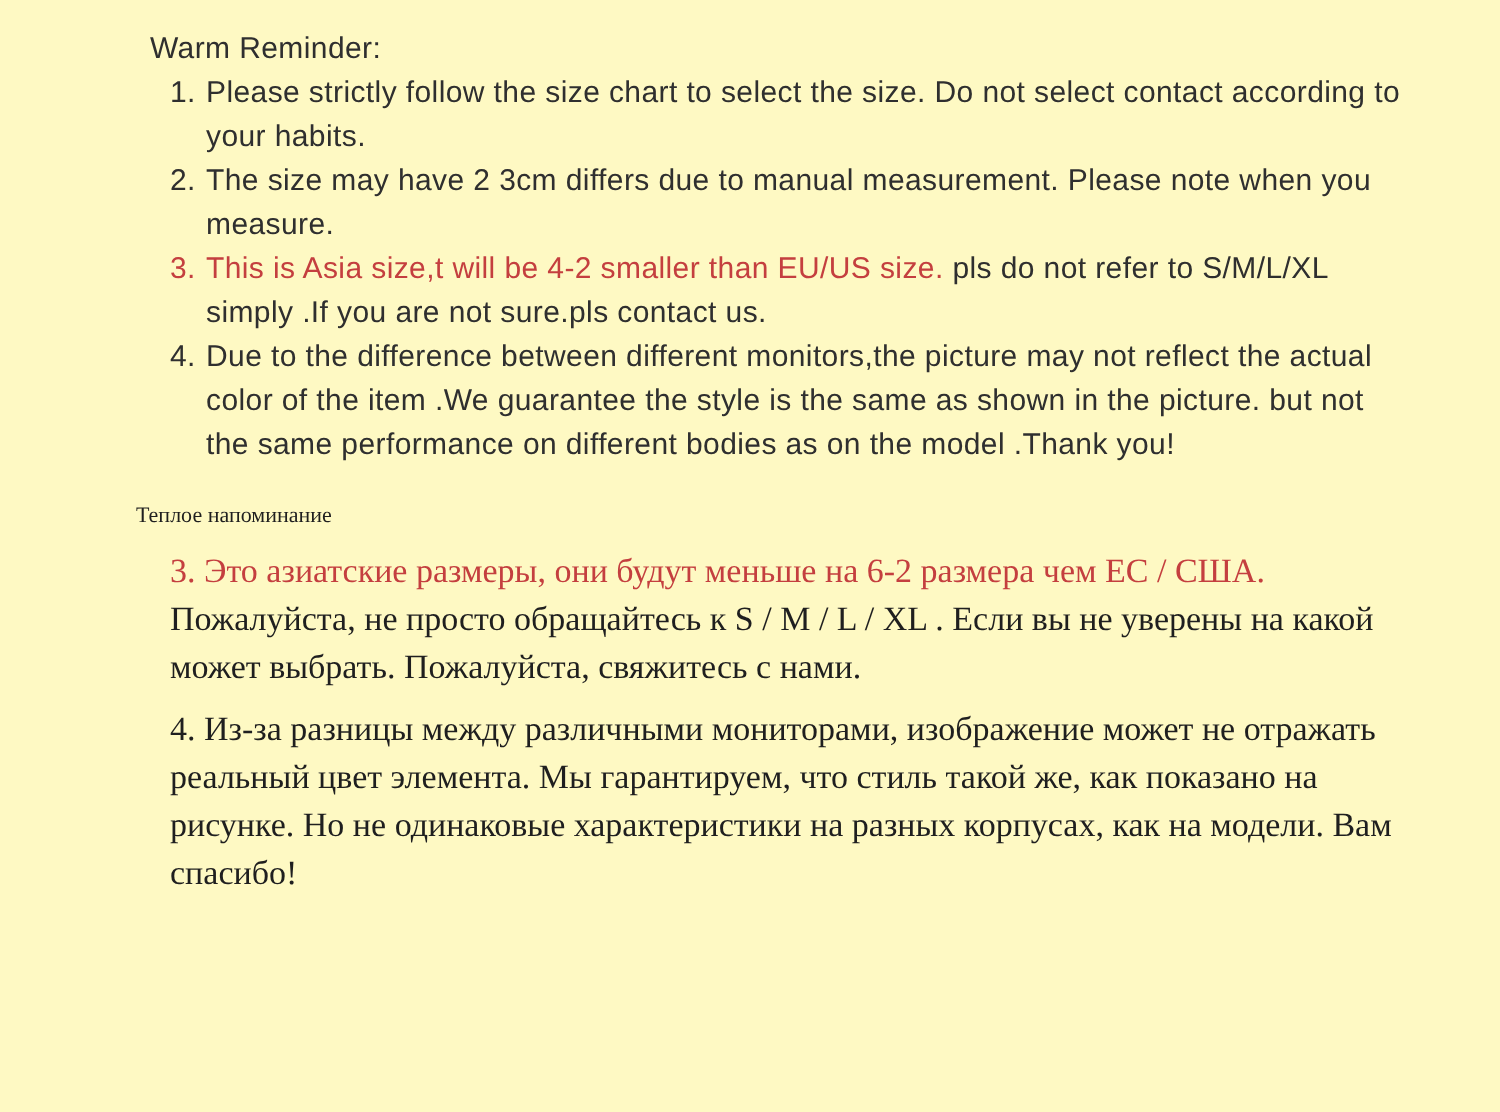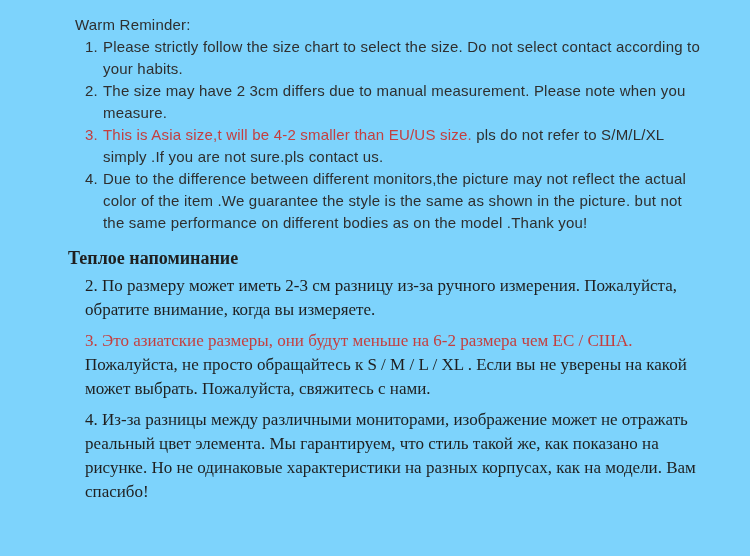--- a/index.html
+++ b/index.html
@@ -1,20 +1,20 @@
 <!DOCTYPE html>
 <html><head>
 <meta charset="utf-8">
 <style>
   html, body { margin: 0; padding: 0; background: #ffffff; }
   .page {
     position: relative;
     width: 750px;
     height: 556px;
-    background: #7dd3fc;
+    background: #fef9c3;
     overflow: hidden;
     box-sizing: border-box;
   }
 
   
   .en {
     box-sizing: border-box;
     padding: 14px 48px 0 75px;
     font-family: "Liberation Sans", sans-serif;
     font-size: 15px;
@@ -41,22 +41,22 @@
   .ru {
     box-sizing: border-box;
     padding: 12px 38px 0 68px;
     font-family: "Liberation Serif", serif;
     font-size: 17px;
     line-height: 24px;
     color: #1f1f1f;
   }
   .ru-title {
     margin: 0 0 4px 0;
-    font-size: 18px;
-    font-weight: bold;
+    font-size: 11px;
+    font-weight: normal;
   }
   .ru-item {
     margin: 0 0 7px 17px;
   }
 
   .red { color: #c43f3f; }
 </style>
 </head>
 <body>
 
@@ -86,24 +86,20 @@
     <div class="en-item">
       <span class="num">4.</span>
       <div class="txt">Due to the difference between different monitors,the picture may not reflect the actual color of the item .We guarantee the style is the same as shown in the picture. but not the same performance on different bodies as on the model .Thank you!</div>
     </div>
   </section>
 
   <section class="ru">
     <p class="ru-title">Теплое напоминание</p>
 
 
-    <p class="ru-item">
-      <span class="num">2.</span>
-      <span>По размеру может иметь 2-3 см разницу из-за ручного измерения. Пожалуйста, обратите внимание, когда вы измеряете.</span>
-    </p>
 
     <p class="ru-item">
       <span class="num red">3.</span>
       <span class="red">Это азиатские размеры, они будут меньше на 6-2 размера чем ЕС / США.</span>
       <span>Пожалуйста, не просто обращайтесь к S / M / L / XL . Если вы не уверены на какой может выбрать. Пожалуйста, свяжитесь с нами.</span>
     </p>
 
     <p class="ru-item">
       <span class="num">4.</span>
       <span>Из-за разницы между различными мониторами, изображение может не отражать реальный цвет элемента. Мы гарантируем, что стиль такой же, как показано на рисунке. Но не одинаковые характеристики на разных корпусах, как на модели. Вам спасибо!</span>

